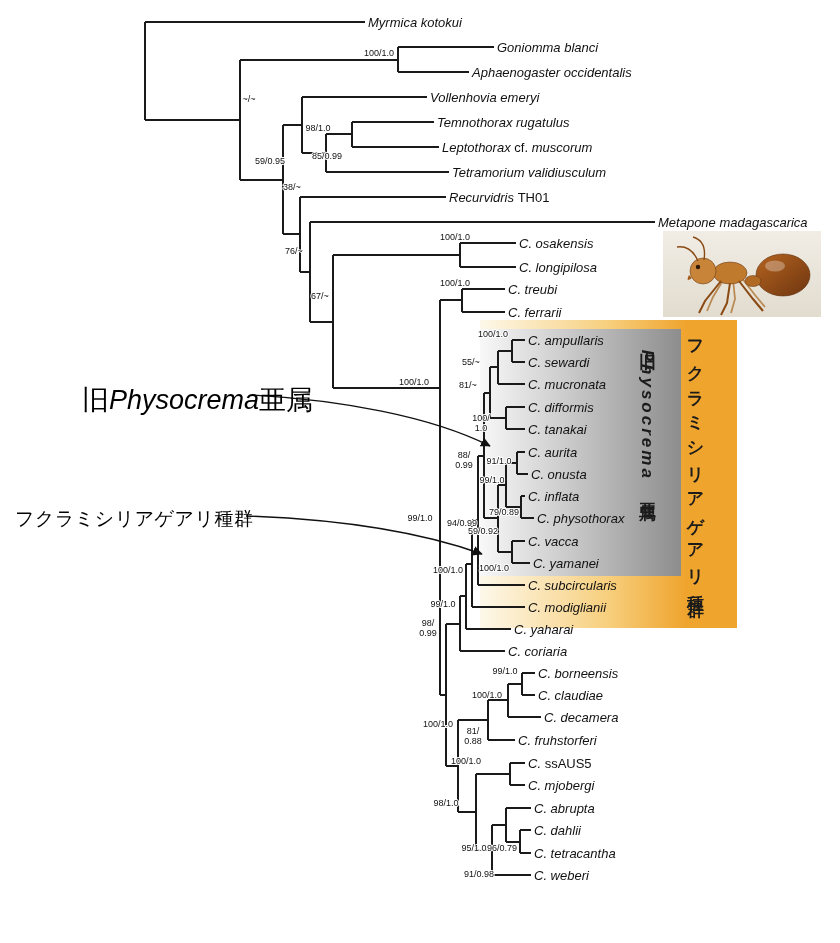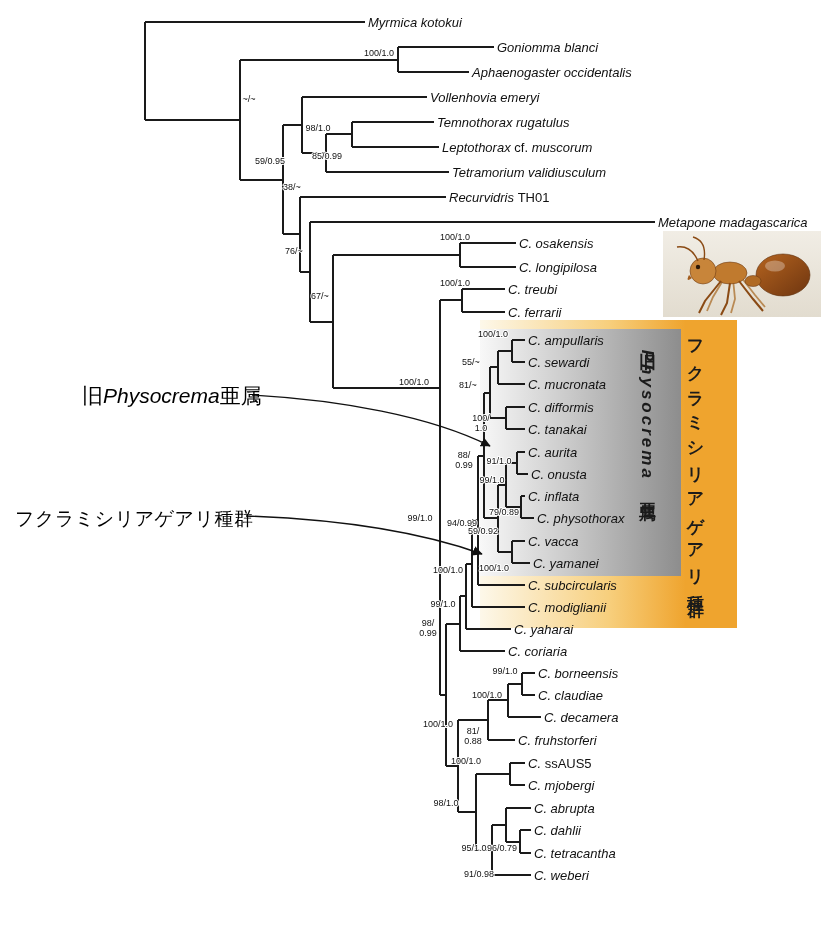--- a/index.html
+++ b/index.html
@@ -12,21 +12,21 @@
           font-weight:600;color:#1b1b1b;white-space:nowrap;}
   .orange-label{left:204px;top:8px;font-size:17px;letter-spacing:6px;}
   .gray-label{left:156px;top:10px;font-size:17px;letter-spacing:3px;}
   #tree-svg{position:absolute;left:0;top:0;}
   .tip{font-size:13px;fill:#111111;}
   .sup{font-size:9px;fill:#111111;paint-order:stroke;stroke:#ffffff;
        stroke-width:2px;stroke-linejoin:round;}
   .branches{stroke:#1a1a1a;stroke-width:1.15;fill:none;shape-rendering:crispEdges;}
   .arrow{stroke:#111111;stroke-width:1.4;fill:none;}
   .ann{position:absolute;color:#000000;white-space:nowrap;}
-  .ann1{left:82px;top:382px;font-size:21px;}
+  .ann1{left:82px;top:382px;font-size:27px;}
   .ann2{left:15px;top:506px;font-size:19px;letter-spacing:0.5px;}
   .it{font-style:italic;}
   .ant{position:absolute;left:663px;top:231px;width:158px;height:86px;}
   .ant svg{display:block;}
 </style>
 </head>
 <body>
 
 <div class="figure">
 

